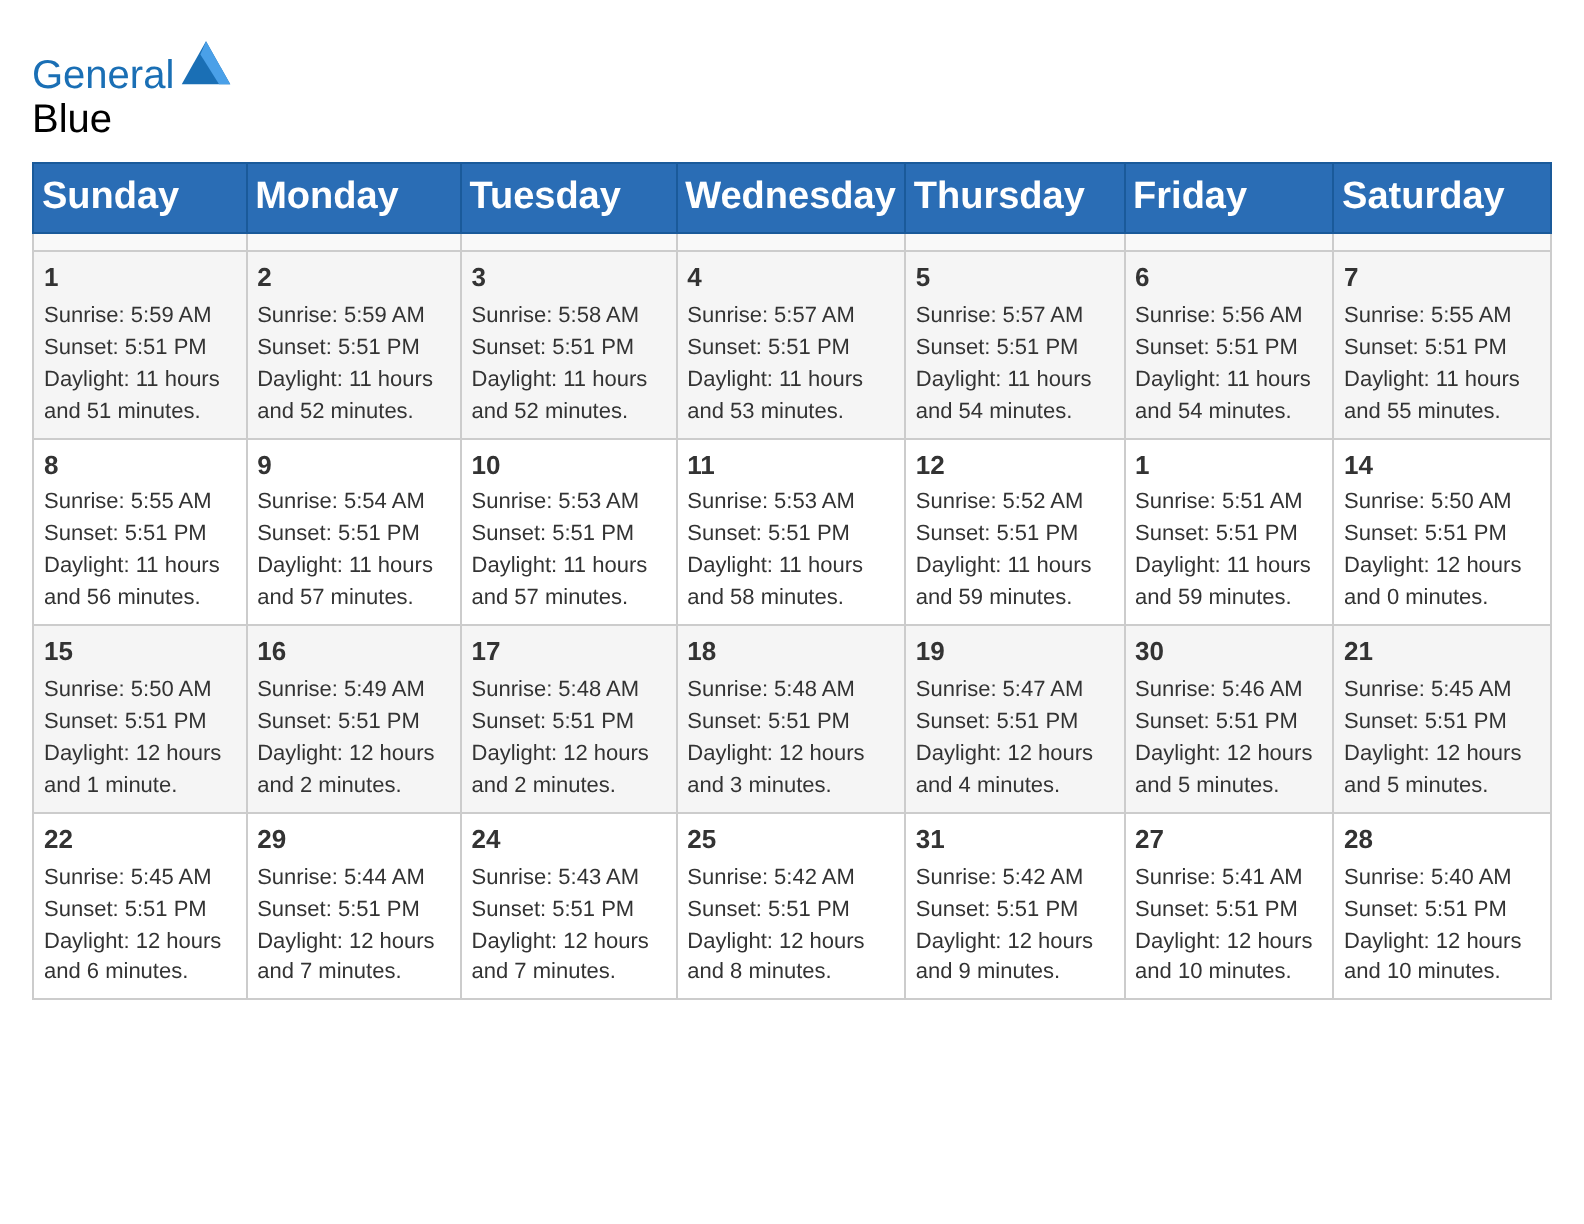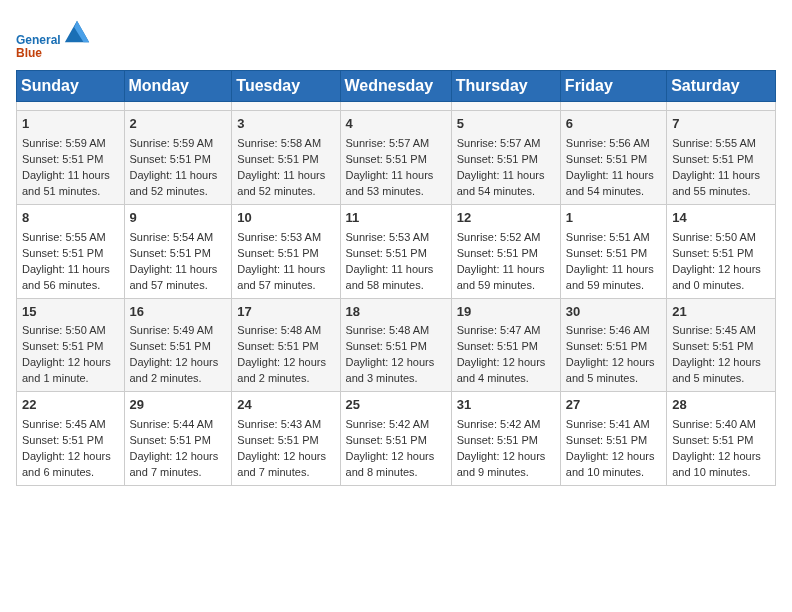--- a/index.html
+++ b/index.html
@@ -14,22 +14,22 @@
       display: flex;
       justify-content: space-between;
       align-items: flex-start;
       margin-bottom: 10px;
     }
     .logo {
       display: flex;
       align-items: center;
     }
     .logo-text {
-      font-size: 12px;
-      font-weight: bold;
+      font-size: 20px;
+      font-weight: normal;
       color: #333;
       line-height: 1.1;
     }
     .logo-text span {
       color: #1a6fb5;
     }
     .logo-icon {
       width: 28px;
       height: 28px;
       margin-left: 2px;
@@ -49,21 +49,21 @@
     table {
       width: 100%;
       border-collapse: collapse;
       font-size: 11px;
     }
     thead tr th {
       background-color: #2a6db5;
       color: #fff;
       padding: 6px 4px;
       text-align: left;
-      font-size: 16px;
+      font-size: 19px;
       font-weight: bold;
       border: 1px solid #1a5a9a;
     }
     tbody tr td {
       border: 1px solid #ccc;
       vertical-align: top;
       padding: 4px 5px;
       width: 113px;
       min-height: 80px;
       background: #fff;
@@ -88,21 +88,21 @@
 
 <div class="header">
   <div class="logo">
     <div>
       <div class="logo-text">
         <span>General</span><svg class="logo-icon" viewBox="0 0 30 30" xmlns="http://www.w3.org/2000/svg">
             <polygon points="2,28 15,5 28,28" fill="#1a6fb5"></polygon>
             <polygon points="15,5 28,28 22,28 12,12" fill="#4aa0e8"></polygon>
           </svg>
       </div>
-      <div class="logo-text"><span style="color:#c2410c;">Blue</span></div>
+      <div class="logo-text"><span style="color:#000000;">Blue</span></div>
     </div>
   </div>
   <div class="title-block">
     <div class="month-title"></div>
     <div class="subtitle"></div>
   </div>
 </div>
 
 <table>
   <thead>

